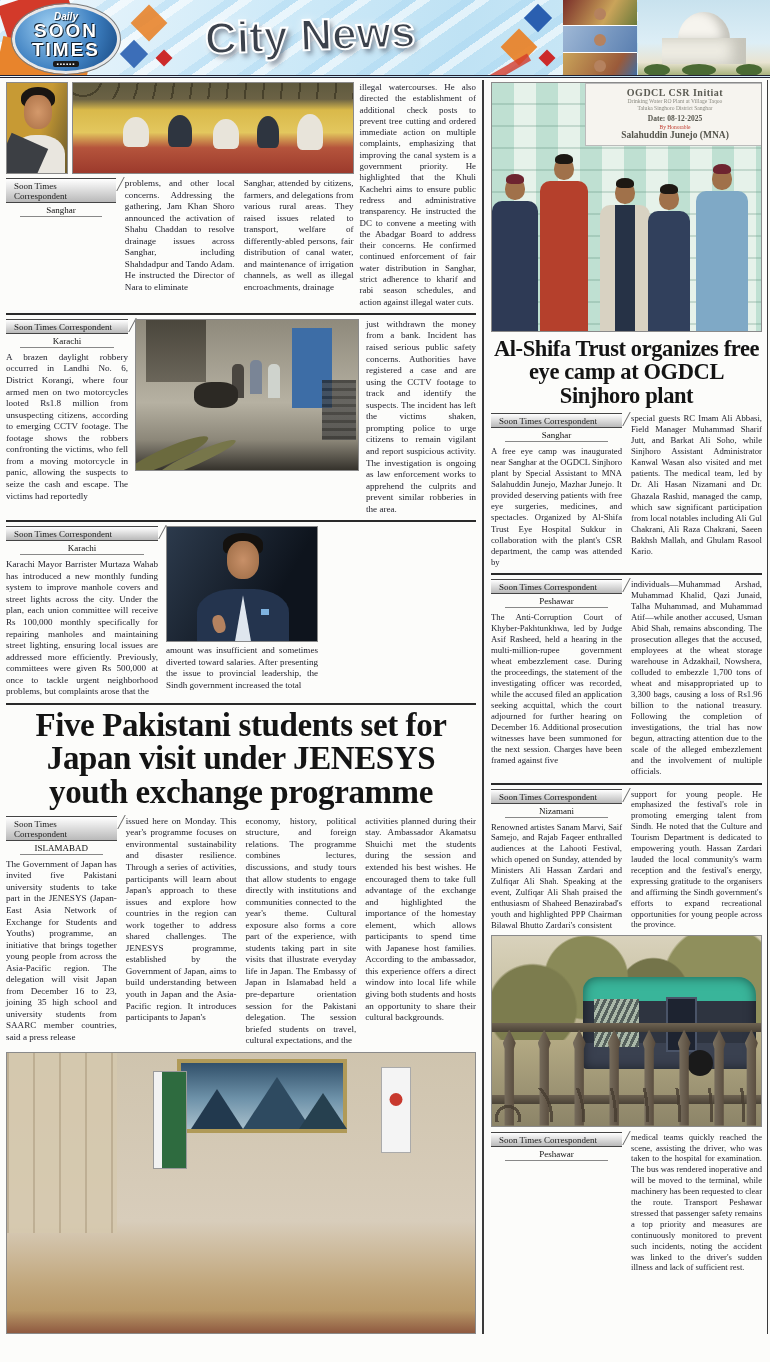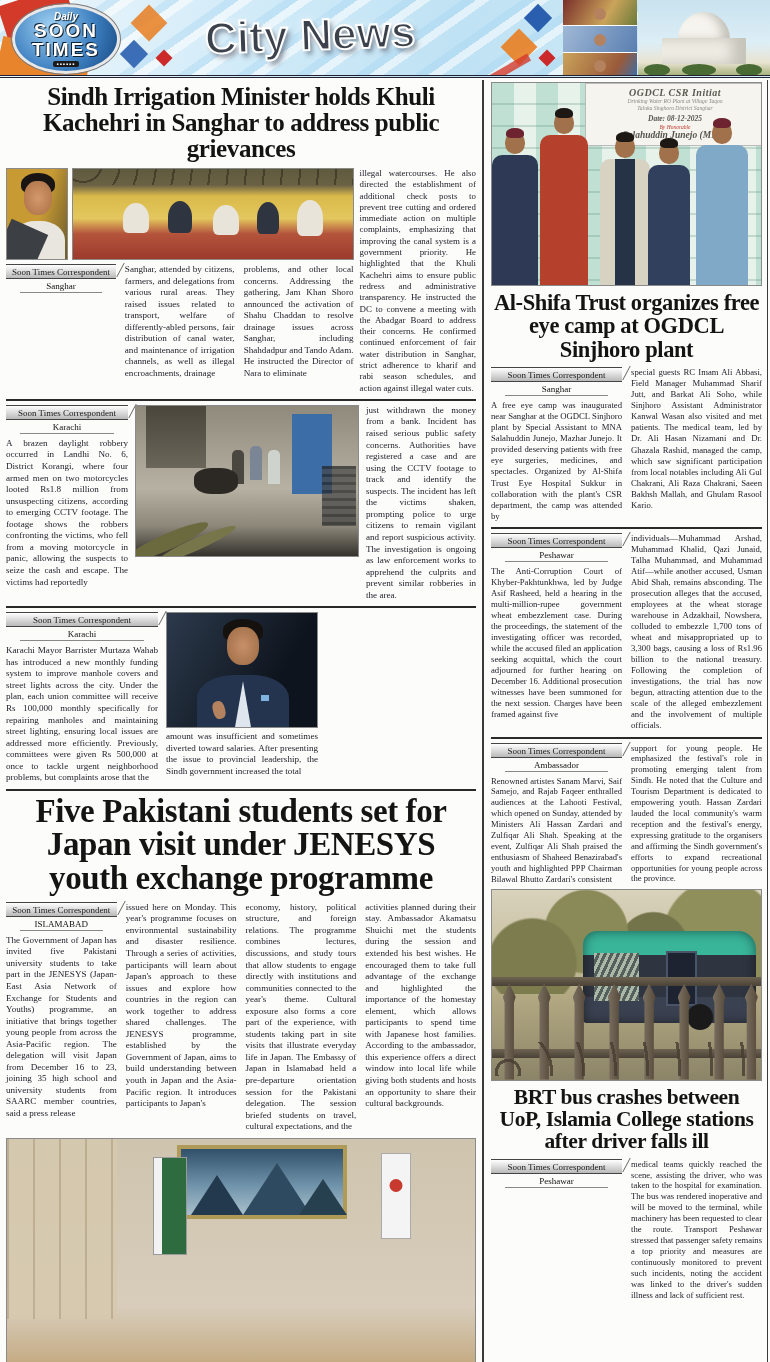--- a/index.html
+++ b/index.html
@@ -51,21 +51,21 @@
   .headline { font-weight:600; color:#141414; text-align:center; line-height:1.04; letter-spacing:-.4px; margin:2px 0 6px; }
   .h-a1 { font-size:25px; }
   .h-a2 { font-size:26px; margin-top:4px; }
   .h-a3 { font-size:26px; background:#cde8f7; padding:6px 4px 8px; margin:0 -4px 6px; }
   .h-a4 { font-size:33px; line-height:1.02; }
   .h-r  { font-size:22.5px; }
   .h-r4 { font-size:21.5px; }
 
   .dateline { margin-bottom:4px; }
   .byline-box { background:linear-gradient(#ffffff,#b9b9b9); border-top:1.5px solid #444; border-bottom:1.5px solid #444;
-    font-size:9px; text-align:center; padding:2px 0 1px; color:#1a1a1a; position:relative; }
+    font-size:9px; text-align:left; padding:2px 8px 1px; color:#1a1a1a; position:relative; }
   .byline-box::after { content:""; position:absolute; right:-5px; top:-2px; width:10px; height:14px; border-right:1.5px solid #666; transform:skewX(-28deg); }
   .city { text-align:center; font-size:9px; padding:2px 0 1px; border-bottom:1px solid #888; color:#111; margin:0 14px; }
   .bodytxt { font-size:9.1px; line-height:1.27; text-align:justify; color:#1c1c28; }
   .cols { display:flex; gap:9px; }
   .cols > div { flex:1; min-width:0; }
 
   .photo { position:relative; overflow:hidden; border:1px solid #8a8a8a; background:#ccc; }
 
   
   .a1-top { display:flex; gap:6px; }
@@ -117,21 +117,21 @@
   .a4-cols > div { flex:1; min-width:0; }
   .p-japan { height:282px; margin-top:5px; background:linear-gradient(#cfc4ae 0%,#d8cdbb 60%,#c2a87e 82%,#b89868 92%,#8f5a40 100%); }
   .p-japan .shoji { position:absolute; left:0; top:0; width:110px; height:180px; background:repeating-linear-gradient(90deg,#b9a98c 0 2px,#d6c9ae 2px 26px), repeating-linear-gradient(#b9a98c 0 2px,#d6c9ae 2px 30px); opacity:.8; }
   .p-japan .painting { position:absolute; left:170px; top:6px; width:170px; height:74px; background:linear-gradient(#31506a,#6f93aa 55%,#a9c0cc); border:4px solid #b09a58; }
   .p-japan .mt { position:absolute; bottom:0; width:0; height:0; border-style:solid; }
   .p-flagpk { position:absolute; left:146px; top:18px; width:34px; height:98px; background:linear-gradient(90deg,#f2f2f2 0 8px,#2e6b3f 8px); border:1px solid #999; }
   .p-flagjp1 { position:absolute; right:64px; top:14px; width:30px; height:86px; background:#f4f4f4; border:1px solid #aaa; }
   .p-flagjp1 .sun { position:absolute; left:50%; top:30%; width:13px; height:13px; border-radius:50%; background:#c8392e; transform:translateX(-50%); }
 
   
-  .p-ogdcl { height:204px; margin-bottom:5px; background:repeating-linear-gradient(90deg,#bfe0d2 0 22px,#e6f2ea 22px 44px), linear-gradient(#cfe8dc,#bcd8cc);font-style:italic; }
+  .p-ogdcl { height:250px; margin-bottom:5px; background:repeating-linear-gradient(90deg,#bfe0d2 0 22px,#e6f2ea 22px 44px), linear-gradient(#cfe8dc,#bcd8cc); }
   .p-ogdcl .tiles { position:absolute; inset:0; background:repeating-linear-gradient(#0000 0 20px, rgba(90,140,120,.25) 20px 22px); }
   .p-ogdcl .banner { position:absolute; right:-4px; top:0; width:180px; background:#f6f4ef; border:1px solid #bbb; padding:3px 6px 5px; text-align:center; font-family:"Liberation Serif",serif; }
   .p-ogdcl .banner .t1 { font-size:10px; font-weight:bold; color:#5a5a52; letter-spacing:.5px; }
   .p-ogdcl .banner .t2 { font-size:5.6px; color:#8a8a80; line-height:1.3; }
   .p-ogdcl .banner .t3 { font-size:7.5px; font-weight:bold; color:#55554d; margin-top:1px; }
   .p-ogdcl .banner .t4 { font-size:5.5px; color:#c0392b; margin-top:1px; }
   .p-ogdcl .banner .t5 { font-size:9.5px; font-weight:bold; color:#55554d; }
   .guy { position:absolute; bottom:0; }
   .guy .gh { width:20px; height:22px; border-radius:48%; background:#a0714a; margin:0 auto; position:relative; }
   .guy .gh::before { content:""; position:absolute; left:1px; top:-4px; width:18px; height:10px; border-radius:50% 50% 30% 30%; background:#1d1813; }
@@ -193,21 +193,20 @@
       <div class="bush" style="left:44px;width:34px"></div>
       <div class="bush" style="right:8px"></div>
     </div>
   </header>
 
   <main>
 
     <section class="colL">
 
       <article>
-        <h2 class="headline h-a1">Sindh Irrigation Minister holds Khuli Kachehri in Sanghar to address public grievances</h2>
         <div class="a1-top">
           <div class="a1-left">
             <div class="a1-photos">
               <div class="photo p-portrait">
                 <div class="hair"></div>
                 <div class="face"></div>
                 <div class="torso"></div>
                 <div class="shawl"></div>
               </div>
               <div class="photo p-gather">
@@ -220,24 +219,24 @@
               </div>
             </div>
             <div class="a1-cols">
               <div>
                 <div class="dateline">
                   <div class="byline-box">Soon Times Correspondent</div>
                   <div class="city">Sanghar</div>
                 </div>
               </div>
               <div>
-                  <p class="bodytxt">Sanghar, attended by citizens, farmers, and delegations from various rural areas. They raised issues related to transport, welfare of differently-abled persons, fair distribution of canal water, and maintenance of irrigation channels, as well as illegal encroachments, drainage</p>
+                  <p class="bodytxt">problems, and other local concerns. Addressing the gathering, Jam Khan Shoro announced the activation of Shahu Chaddan to resolve drainage issues across Sanghar, including Shahdadpur and Tando Adam. He instructed the Director of Nara to eliminate</p>
                 </div>
               <div>
-                  <p class="bodytxt">problems, and other local concerns. Addressing the gathering, Jam Khan Shoro announced the activation of Shahu Chaddan to resolve drainage issues across Sanghar, including Shahdadpur and Tando Adam. He instructed the Director of Nara to eliminate</p>
+                  <p class="bodytxt">Sanghar, attended by citizens, farmers, and delegations from various rural areas. They raised issues related to transport, welfare of differently-abled persons, fair distribution of canal water, and maintenance of irrigation channels, as well as illegal encroachments, drainage</p>
                 </div>
             </div>
           </div>
           <div class="a1-col4">
             <p class="bodytxt" style="font-size:8.9px">illegal watercourses. He also directed the establishment of additional check posts to prevent tree cutting and ordered immediate action on multiple complaints, emphasizing that improving the canal system is a government priority. He highlighted that the Khuli Kachehri aims to ensure public redress and administrative transparency. He instructed the DC to convene a meeting with the Abadgar Board to address their concerns. He confirmed continued enforcement of fair water distribution in Sanghar, strict adherence to kharif and rabi season schedules, and action against illegal water cuts.</p>
           </div>
         </div>
       </article>
 
       <hr class="xrule">
@@ -396,21 +395,21 @@
         </div>
       </article>
 
       <hr class="xrule">
 
       <article>
         <div class="cols">
           <div>
             <div class="dateline">
               <div class="byline-box">Soon Times Correspondent</div>
-              <div class="city">Ambassador</div>
+              <div class="city">Nizamani</div>
             </div>
             <p class="bodytxt" style="font-size:8.6px">Renowned artistes Sanam Marvi, Saif Samejo, and Rajab Faqeer enthralled audiences at the Lahooti Festival, which opened on Sunday, attended by Ministers Ali Hassan Zardari and Zulfiqar Ali Shah. Speaking at the event, Zulfiqar Ali Shah praised the enthusiasm of Shaheed Benazirabad's youth and highlighted PPP Chairman Bilawal Bhutto Zardari's consistent</p>
           </div>
           <div>
               <p class="bodytxt" style="font-size:8.6px">support for young people. He emphasized the festival's role in promoting emerging talent from Sindh. He noted that the Culture and Tourism Department is dedicated to empowering youth. Hassan Zardari lauded the local community's warm reception and the festival's energy, expressing gratitude to the organisers and affirming the Sindh government's efforts to expand recreational opportunities for young people across the province.</p>
             </div>
         </div>
       </article>
 
       <article>
@@ -426,21 +425,20 @@
           <div class="post" style="left:4%"></div>
           <div class="post" style="left:17%"></div>
           <div class="post" style="left:30%"></div>
           <div class="post" style="left:43%"></div>
           <div class="post" style="left:56%"></div>
           <div class="post" style="left:69%"></div>
           <div class="post" style="left:82%"></div>
           <div class="post" style="left:94%"></div>
           <div class="scroll"></div>
         </div>
-        <h2 class="headline h-r4">BRT bus crashes between UoP, Islamia College stations after driver falls ill</h2>
         <div class="cols">
           <div>
             <div class="dateline">
               <div class="byline-box">Soon Times Correspondent</div>
               <div class="city">Peshawar</div>
             </div>
 
           </div>
           <div>
               <p class="bodytxt" style="font-size:8.6px">medical teams quickly reached the scene, assisting the driver, who was taken to the hospital for examination. The bus was rendered inoperative and will be moved to the terminal, while machinery has been requested to clear the route. Transport Peshawar stressed that passenger safety remains a top priority and measures are continuously monitored to prevent such incidents, noting the accident was linked to the driver's sudden illness and lack of sufficient rest.</p>

